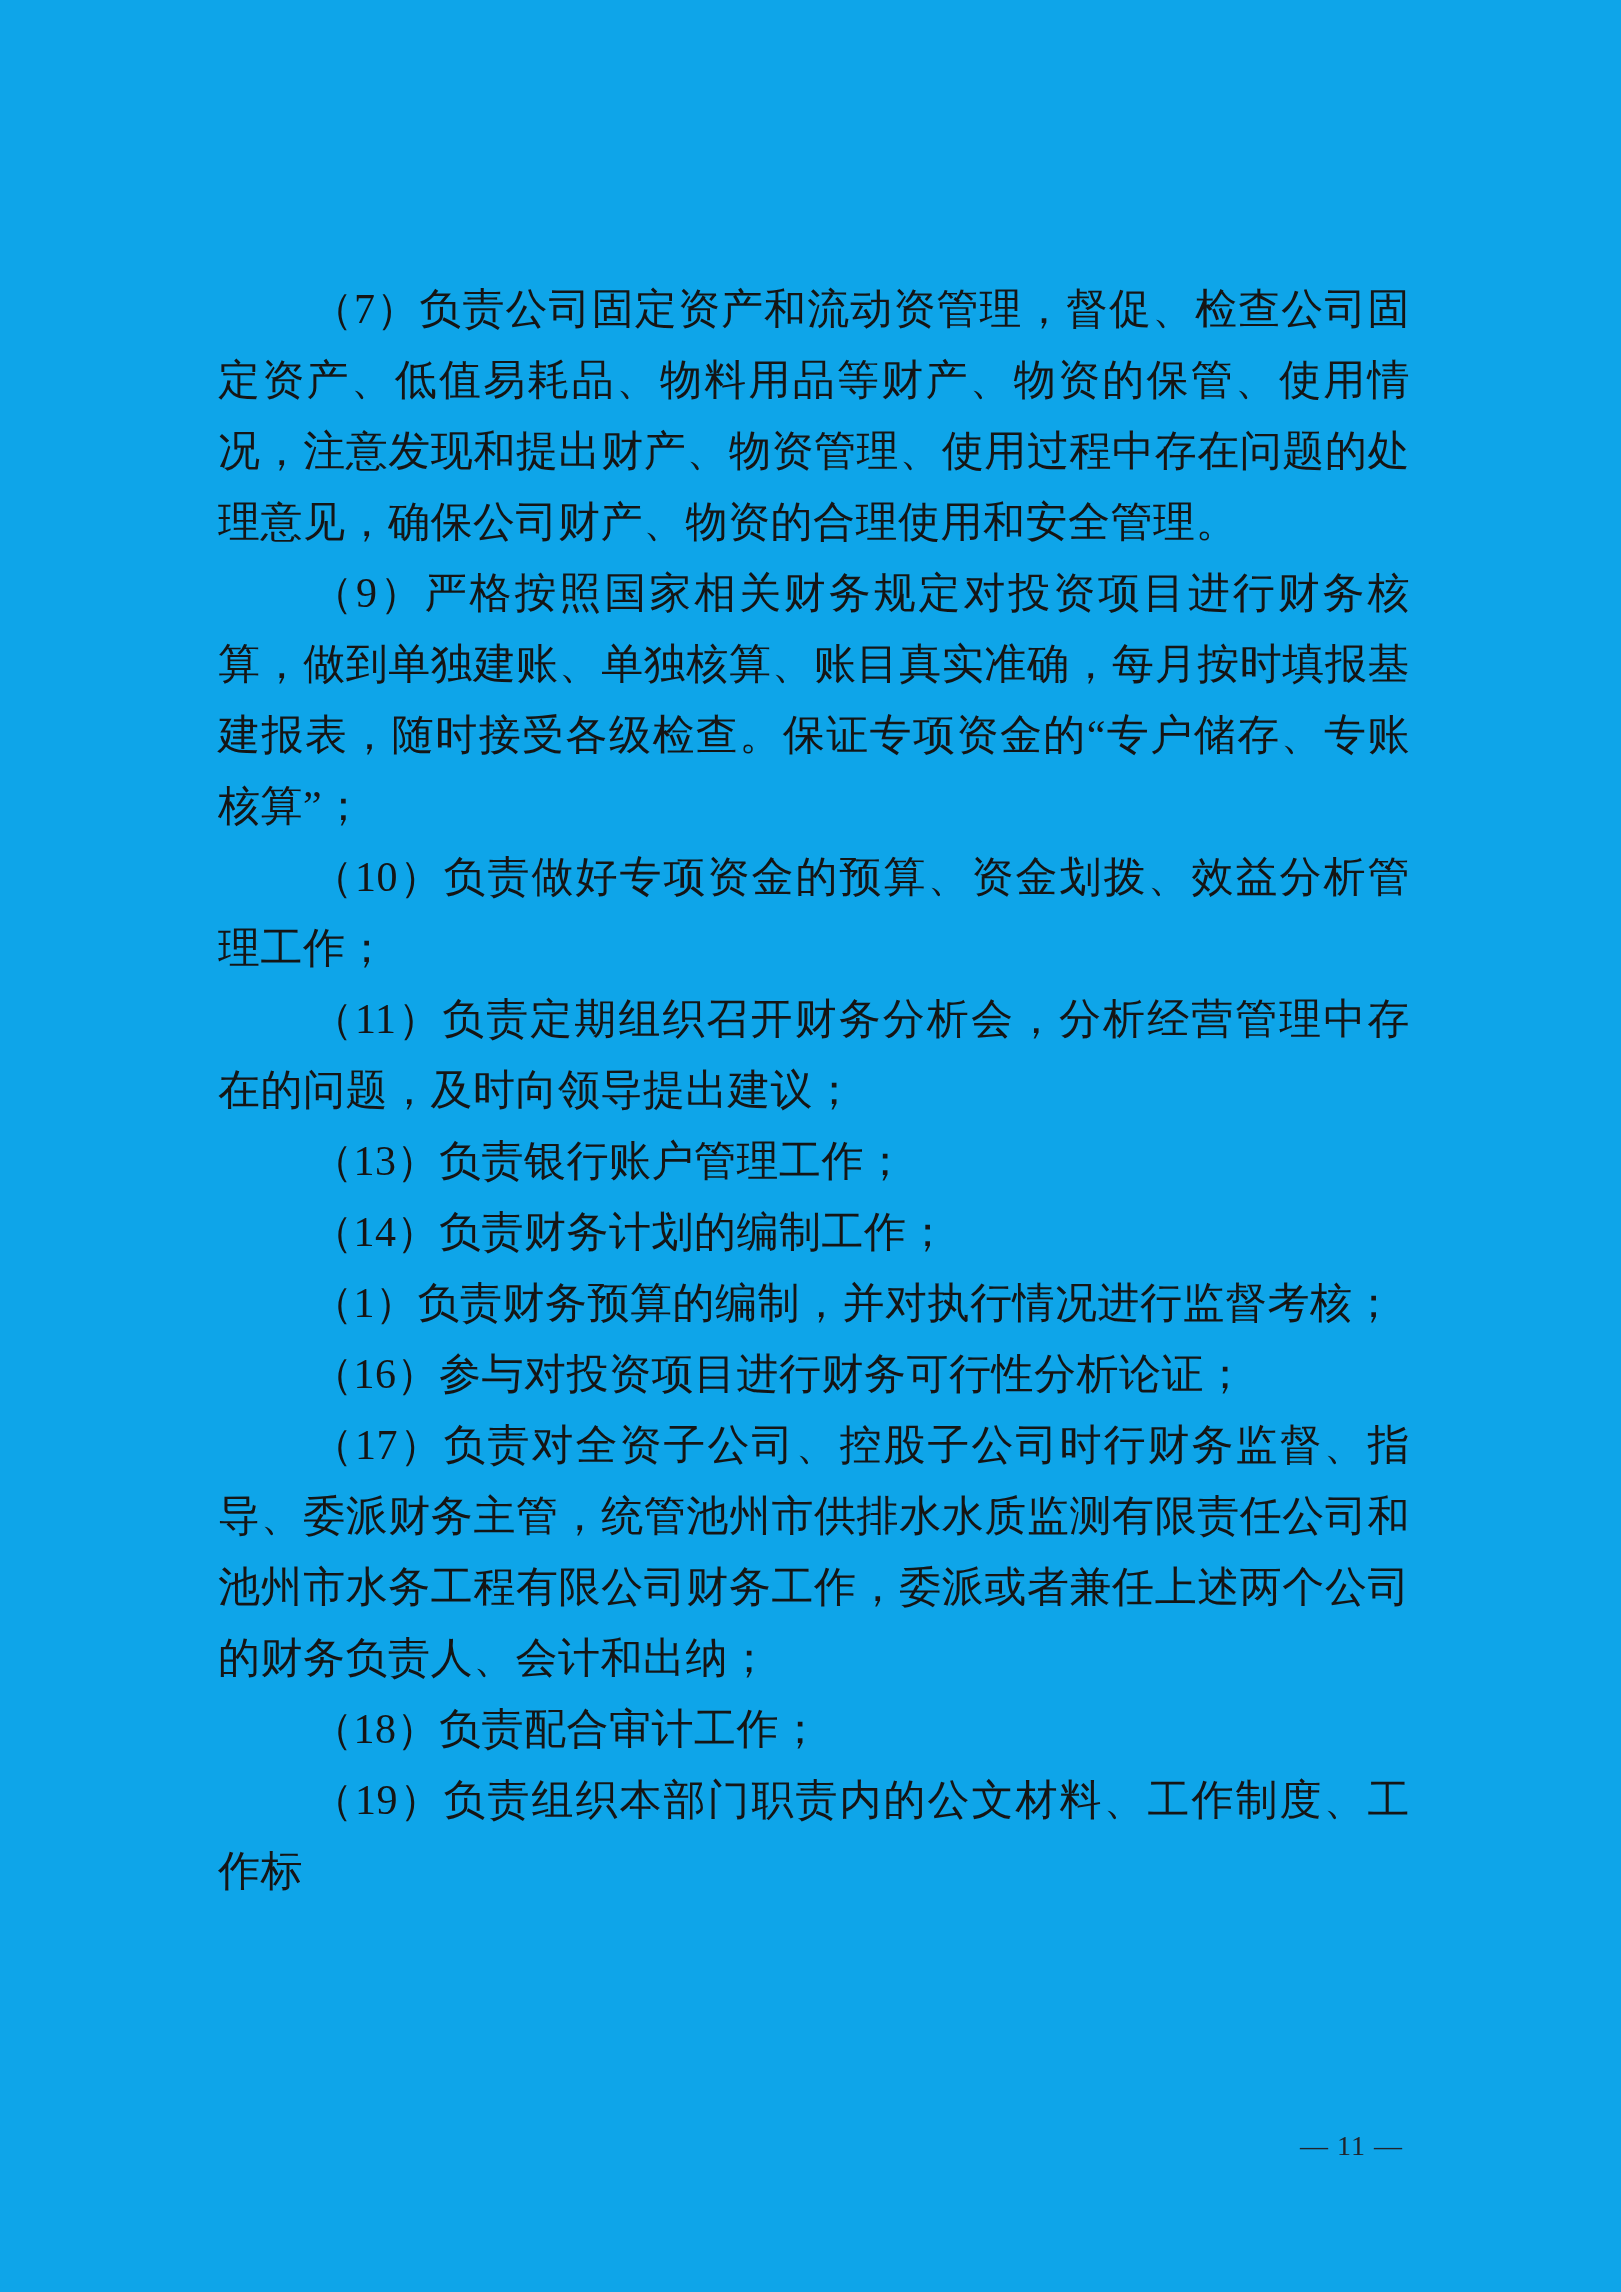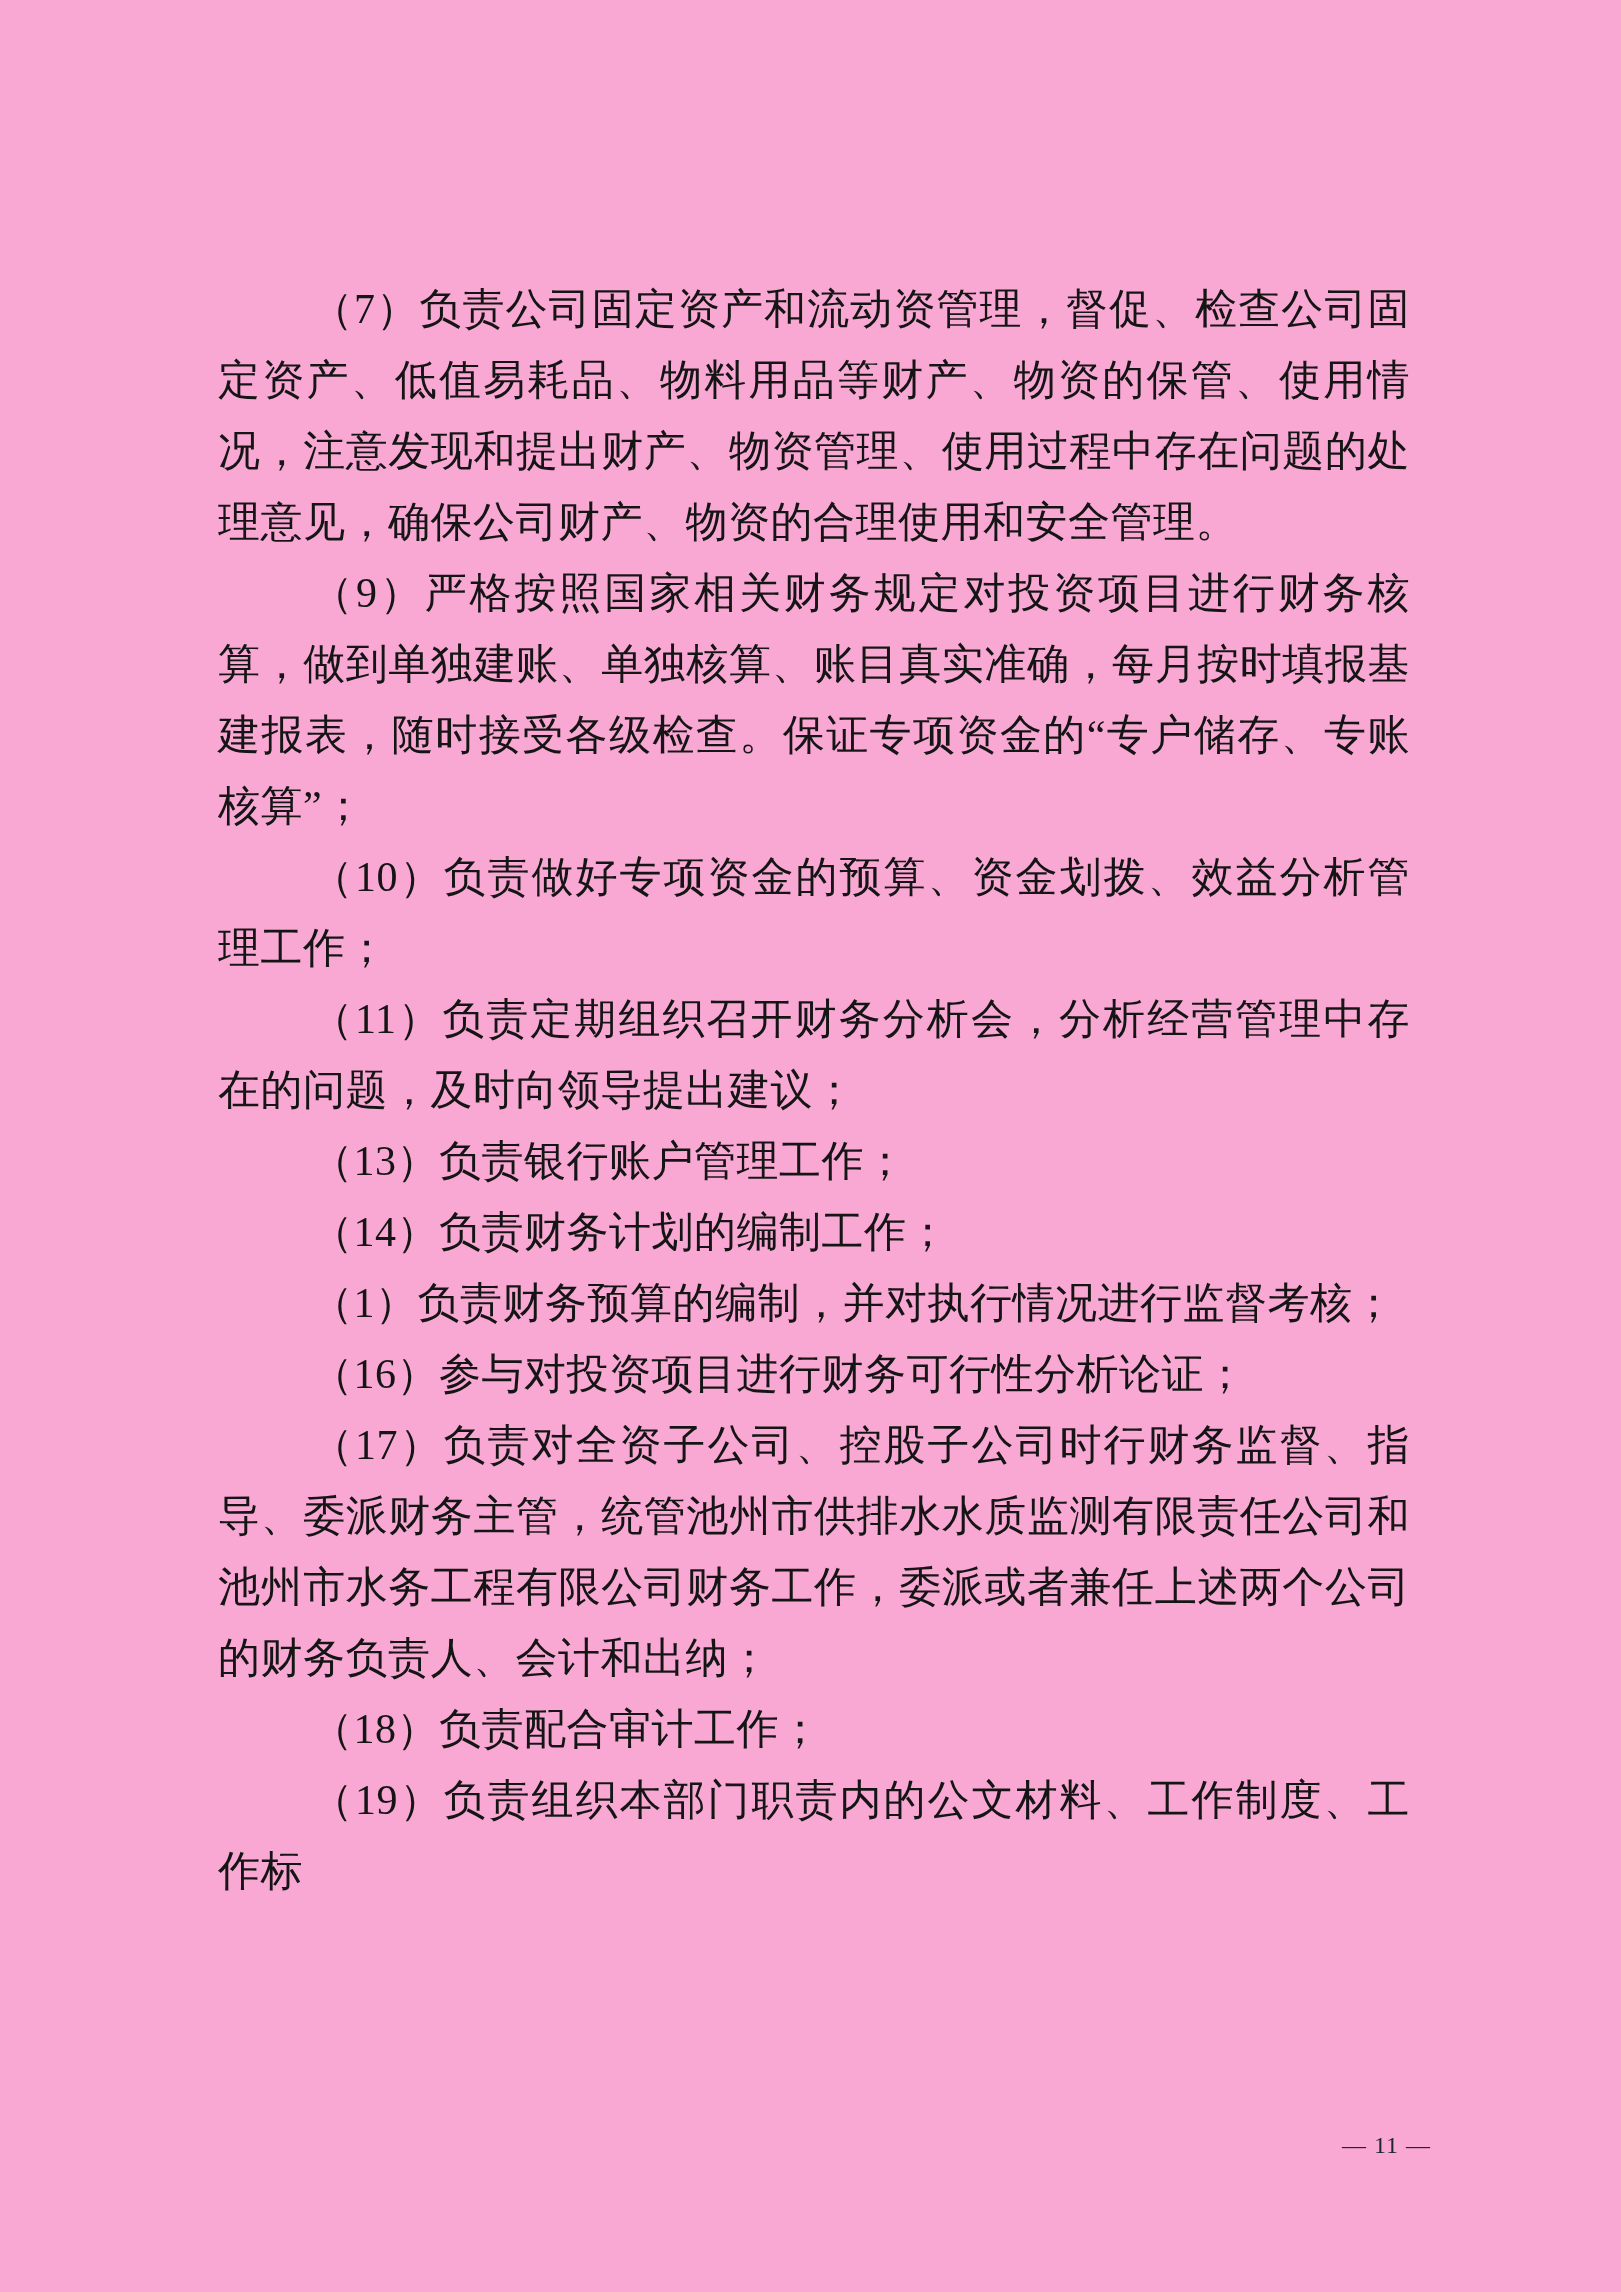--- a/index.html
+++ b/index.html
@@ -4,21 +4,21 @@
 <style>
   html, body {
     margin: 0;
     padding: 0;
     background: #ffffff;
   }
   .page {
     position: relative;
     width: 1621px;
     height: 2293px;
-    background: #f9a8d4;
+    background: #0ea5e9;
     font-family: "Liberation Serif", "DejaVu Serif", serif;
     color: #151515;
     overflow: hidden;
   }
   .content {
     position: absolute;
     left: 218px;
     top: 274px;
     width: 1192px;
     font-size: 42px;
@@ -31,26 +31,25 @@
     margin: 0;
     padding: 0;
     text-indent: 93px;
     text-align-last: left;
   }
   .page-footer {
     position: absolute;
     left: 1300px;
     top: 2129px;
     width: 127px;
-    font-size: 24px;
+    font-size: 28px;
     line-height: 33px;
     color: #20242c;
     letter-spacing: 1px;
     white-space: nowrap;
-    margin-left: 42px;
   }
 </style>
 </head>
 <body>
 
 <div class="page">
   <div class="content">
     <p>（7）负责公司固定资产和流动资管理，督促、检查公司固定资产、低值易耗品、物料用品等财产、物资的保管、使用情况，注意发现和提出财产、物资管理、使用过程中存在问题的处理意见，确保公司财产、物资的合理使用和安全管理。</p>
     <p>（9）严格按照国家相关财务规定对投资项目进行财务核算，做到单独建账、单独核算、账目真实准确，每月按时填报基建报表，随时接受各级检查。保证专项资金的“专户储存、专账核算”；</p>
     <p>（10）负责做好专项资金的预算、资金划拨、效益分析管理工作；</p>

